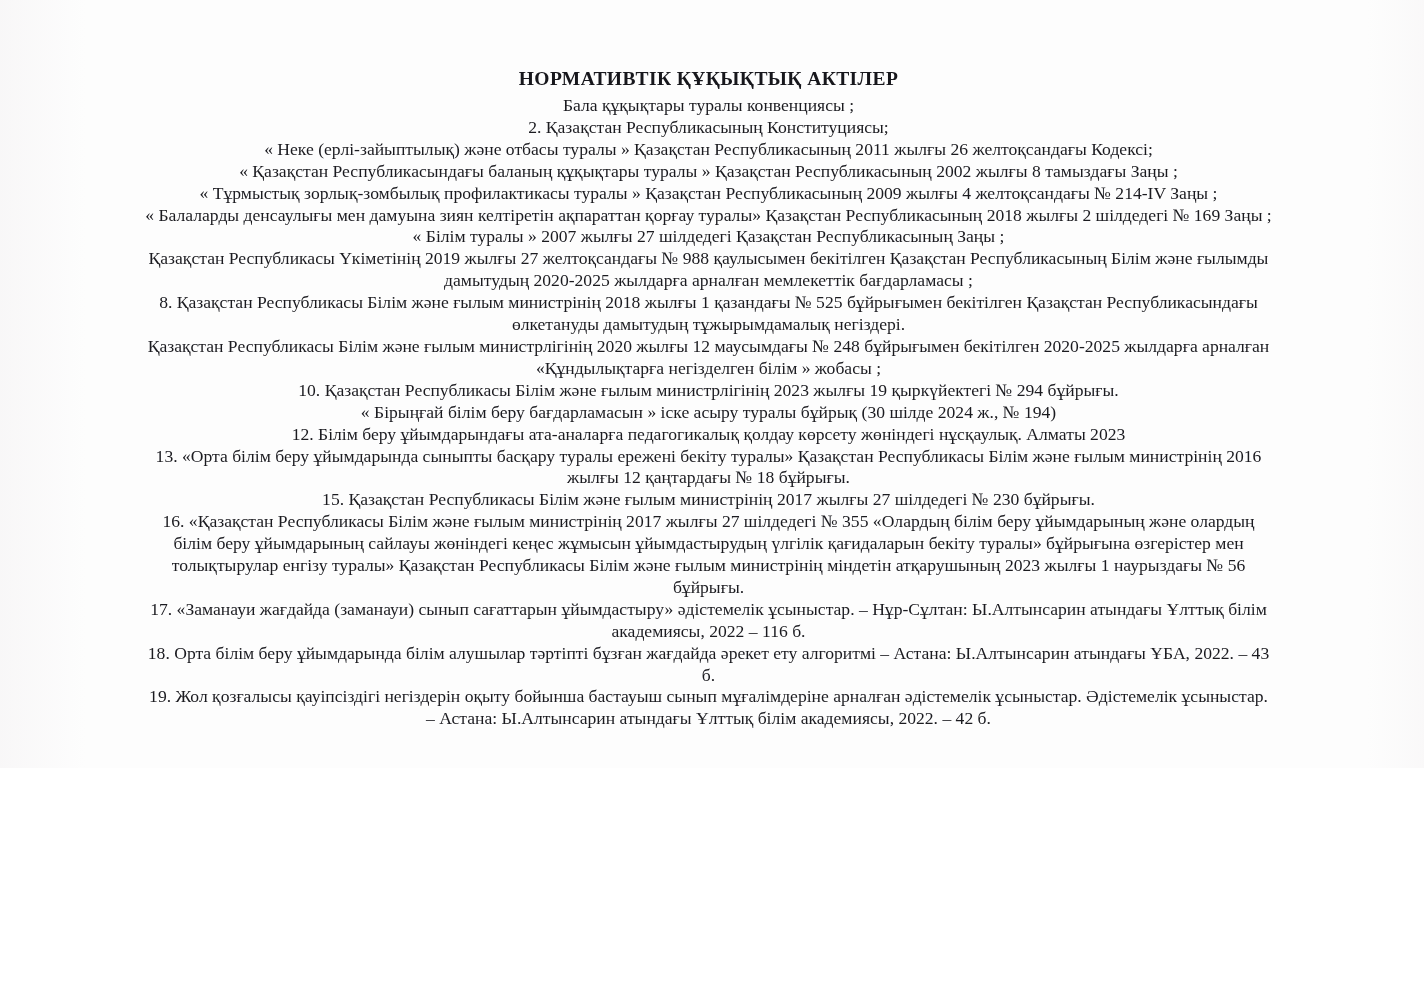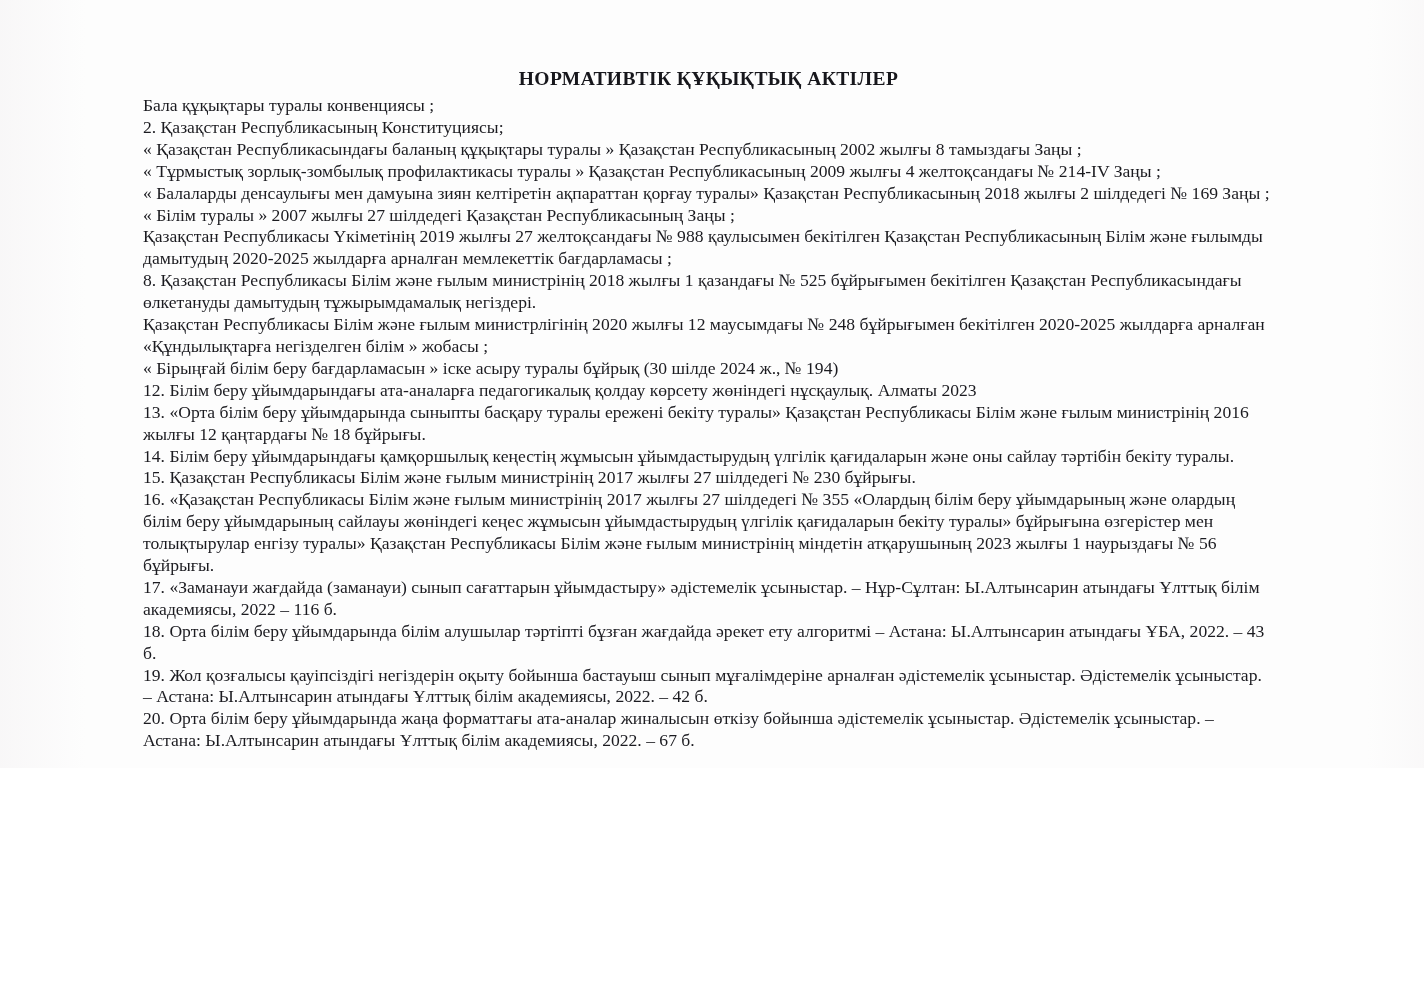--- a/index.html
+++ b/index.html
@@ -40,20 +40,21 @@
     top: 95px;
     left: 143px;
     width: 1131px;
     font-size: 17.6px;
     line-height: 21.9px;
     text-align: left;
   }
   .doc-text p {
     margin: 0;
     padding: 0;
+    text-align: center;
   }
   
   .scan-noise {
     position: absolute;
     left: 60px;
     top: 876px;
     width: 1324px;
     height: 40px;
     background:
       repeating-linear-gradient(90deg,
@@ -125,37 +126,37 @@
 </head>
 <body>
 
 <div class="page">
 
   <div class="doc-title">НОРМАТИВТІК ҚҰҚЫҚТЫҚ АКТІЛЕР</div>
 
   <div class="doc-text">
       <p>Бала құқықтары туралы конвенциясы ;</p>
       <p>2. Қазақстан Республикасының Конституциясы;</p>
+      <p>« Неке (ерлі-зайыптылық) және отбасы туралы » Қазақстан Республикасының 2011 жылғы 26 желтоқсандағы Кодексі;</p>
       <p>« Қазақстан Республикасындағы баланың құқықтары туралы » Қазақстан Республикасының 2002 жылғы 8 тамыздағы Заңы ;</p>
       <p>« Тұрмыстық зорлық-зомбылық профилактикасы туралы » Қазақстан Республикасының 2009 жылғы 4 желтоқсандағы № 214-IV Заңы ;</p>
       <p>« Балаларды денсаулығы мен дамуына зиян келтіретін ақпараттан қорғау туралы» Қазақстан Республикасының 2018 жылғы 2 шілдедегі № 169 Заңы ;</p>
       <p>« Білім туралы » 2007 жылғы 27 шілдедегі Қазақстан Республикасының Заңы ;</p>
       <p>Қазақстан Республикасы Үкіметінің 2019 жылғы 27 желтоқсандағы № 988 қаулысымен бекітілген Қазақстан Республикасының Білім және ғылымды дамытудың 2020-2025 жылдарға арналған мемлекеттік бағдарламасы ;</p>
       <p>8. Қазақстан Республикасы Білім және ғылым министрінің 2018 жылғы 1 қазандағы № 525 бұйрығымен бекітілген Қазақстан Республикасындағы өлкетануды дамытудың тұжырымдамалық негіздері.</p>
       <p>Қазақстан Республикасы Білім және ғылым министрлігінің 2020 жылғы 12 маусымдағы № 248 бұйрығымен бекітілген 2020-2025 жылдарға арналған «Құндылықтарға негізделген білім » жобасы ;</p>
+      <p>10. Қазақстан Республикасы Білім және ғылым министрлігінің 2023 жылғы 19 қыркүйектегі № 294 бұйрығы.</p>
       <p>« Бірыңғай білім беру бағдарламасын » іске асыру туралы бұйрық (30 шілде 2024 ж., № 194)</p>
       <p>12. Білім беру ұйымдарындағы ата-аналарға педагогикалық қолдау көрсету жөніндегі нұсқаулық. Алматы 2023</p>
       <p>13. «Орта білім беру ұйымдарында сыныпты басқару туралы ережені бекіту туралы» Қазақстан Республикасы Білім және ғылым министрінің 2016 жылғы 12 қаңтардағы № 18 бұйрығы.</p>
-      <p>14. Білім беру ұйымдарындағы қамқоршылық кеңестің жұмысын ұйымдастырудың үлгілік қағидаларын және оны сайлау тәртібін бекіту туралы.</p>
       <p>15. Қазақстан Республикасы Білім және ғылым министрінің 2017 жылғы 27 шілдедегі № 230 бұйрығы.</p>
       <p>16. «Қазақстан Республикасы Білім және ғылым министрінің 2017 жылғы 27 шілдедегі № 355 «Олардың білім беру ұйымдарының және олардың білім беру ұйымдарының сайлауы жөніндегі кеңес жұмысын ұйымдастырудың үлгілік қағидаларын бекіту туралы» бұйрығына өзгерістер мен толықтырулар енгізу туралы» Қазақстан Республикасы Білім және ғылым министрінің міндетін атқарушының 2023 жылғы 1 наурыздағы № 56 бұйрығы.</p>
       <p>17. «Заманауи жағдайда (заманауи) сынып сағаттарын ұйымдастыру» әдістемелік ұсыныстар. – Нұр-Сұлтан: Ы.Алтынсарин атындағы Ұлттық білім академиясы, 2022 – 116 б.</p>
       <p>18. Орта білім беру ұйымдарында білім алушылар тәртіпті бұзған жағдайда әрекет ету алгоритмі – Астана: Ы.Алтынсарин атындағы ҰБА, 2022. – 43 б.</p>
       <p>19. Жол қозғалысы қауіпсіздігі негіздерін оқыту бойынша бастауыш сынып мұғалімдеріне арналған әдістемелік ұсыныстар. Әдістемелік ұсыныстар. – Астана: Ы.Алтынсарин атындағы Ұлттық білім академиясы, 2022. – 42 б.</p>
-      <p>20. Орта білім беру ұйымдарында жаңа форматтағы ата-аналар жиналысын өткізу бойынша әдістемелік ұсыныстар. Әдістемелік ұсыныстар. – Астана: Ы.Алтынсарин атындағы Ұлттық білім академиясы, 2022. – 67 б.</p>
     </div>
 
   <div class="scan-noise"></div>
 
   <div class="cs-badge">
     <div class="cs-badge-line1">Scanned with</div>
     <div class="cs-badge-line2">
       <span class="cs-logo">CS</span>
       <span class="cs-appname">CamScanner</span>
       <span class="cs-tm">™</span>

